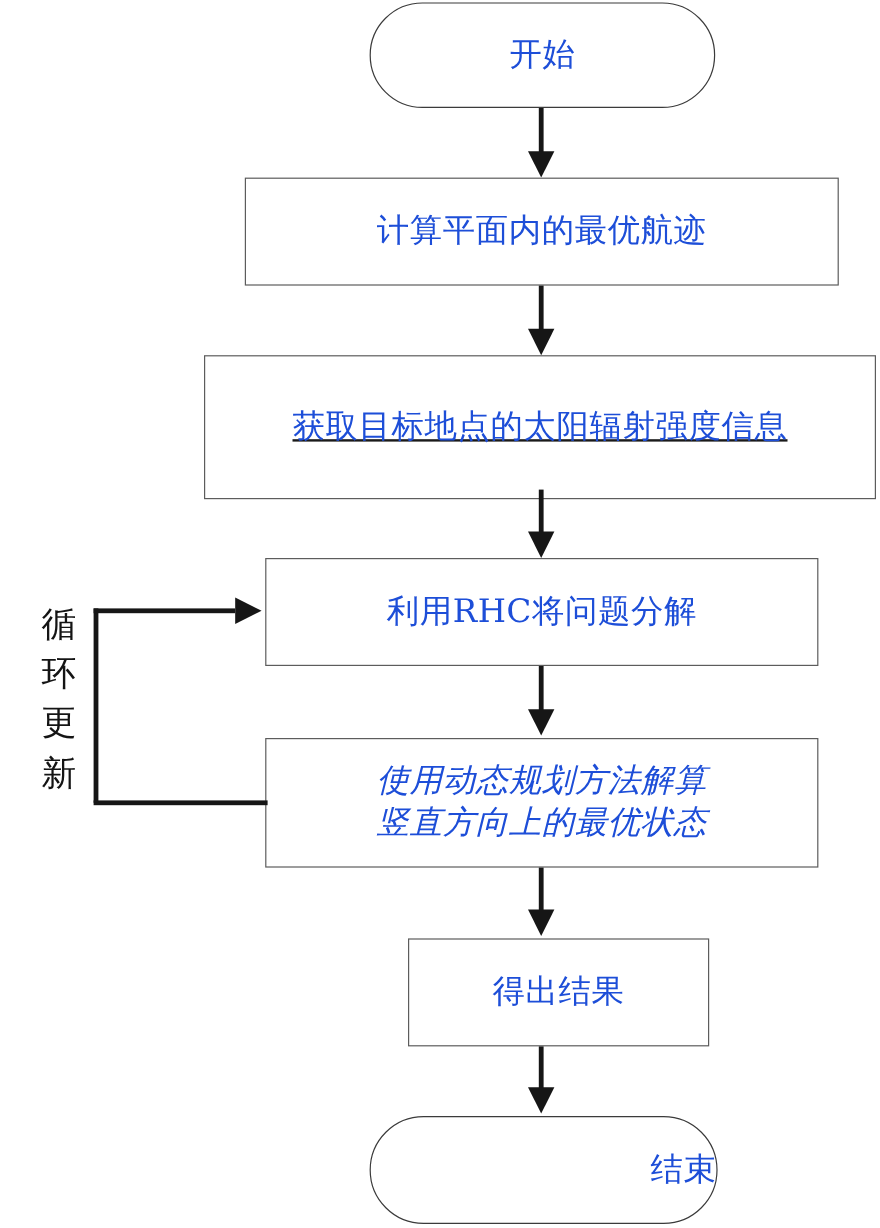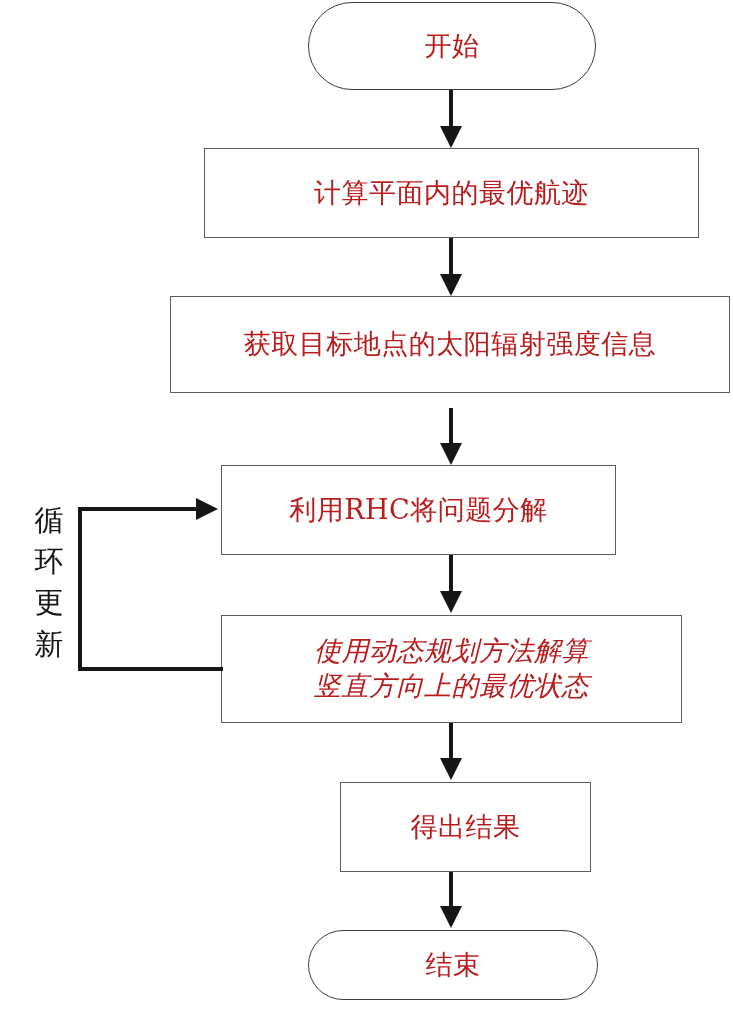--- a/index.html
+++ b/index.html
@@ -32,21 +32,21 @@
     border-radius: 60px;
   }
   .process {
     border: 1.6px solid #5c5c5c;
   }
   .node .label {
     font-size: 27px;
     line-height: 1.28;
     letter-spacing: 0.5px;
     white-space: pre-line;
-    color: #b91c1c;
+    color: #1d4ed8;
   }
   
   .vline {
     position: absolute;
     background: #161616;
     width: 4px;
   }
   .hline {
     position: absolute;
     background: #161616;
@@ -91,28 +91,28 @@
   <div class="vline" style="left:449px; top:90px; height:38px;"></div>
   <div class="arrow-down" style="left:440px; top:126px;"></div>
 
   <div class="node process" style="left:204px; top:148px; width:495px; height:90px;">
     <span class="label">计算平面内的最优航迹</span>
   </div>
 
   <div class="vline" style="left:449px; top:238px; height:38px;"></div>
   <div class="arrow-down" style="left:440px; top:274px;"></div>
 
-  <div class="node process" style="left:170px; top:296px; width:560px; height:97px;">
+  <div class="node process" style="left:170px; top:296px; width:560px; height:120px;text-decoration:underline;">
     <span class="label">获取目标地点的太阳辐射强度信息</span>
   </div>
 
   <div class="vline" style="left:449px; top:408px; height:37px;"></div>
   <div class="arrow-down" style="left:440px; top:443px;"></div>
 
-  <div class="node process" style="left:221px; top:465px; width:395px; height:90px;">
+  <div class="node process" style="left:221px; top:465px; width:461px; height:90px;">
     <span class="label">利用RHC将问题分解</span>
   </div>
 
   <div class="vline" style="left:449px; top:555px; height:38px;"></div>
   <div class="arrow-down" style="left:440px; top:591px;"></div>
 
   <div class="node process" style="left:221px; top:615px; width:461px; height:108px;font-style:italic;">
     <span class="label">使用动态规划方法解算
 竖直方向上的最优状态</span>
   </div>
@@ -132,17 +132,17 @@
   <div class="vline" style="left:449px; top:723px; height:37px;"></div>
   <div class="arrow-down" style="left:440px; top:758px;"></div>
 
   <div class="node process" style="left:340px; top:782px; width:251px; height:90px;">
     <span class="label">得出结果</span>
   </div>
 
   <div class="vline" style="left:449px; top:872px; height:36px;"></div>
   <div class="arrow-down" style="left:440px; top:906px;"></div>
 
-  <div class="node terminal" style="left:308px; top:930px; width:290px; height:70px;">
+  <div class="node terminal" style="left:308px; top:930px; width:290px; height:90px;justify-content:flex-end;">
     <span class="label">结束</span>
   </div>
 
 </div>
 
 </body></html>

